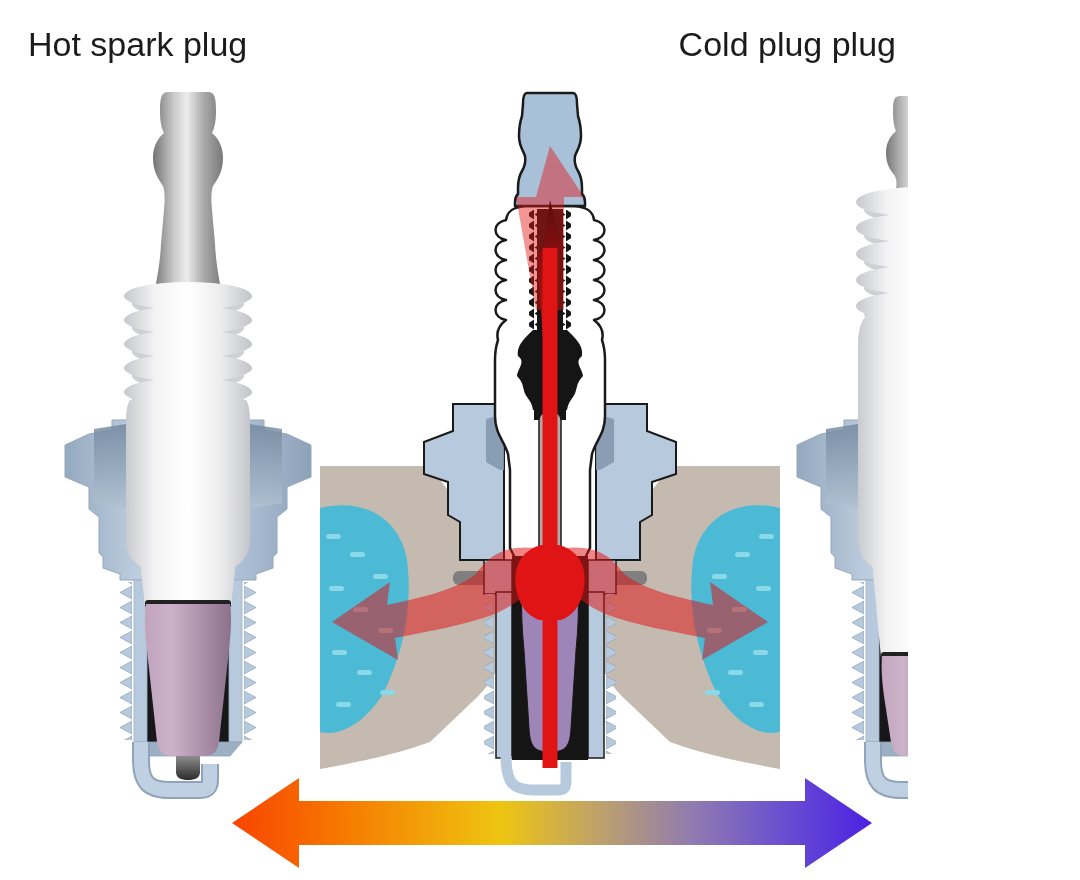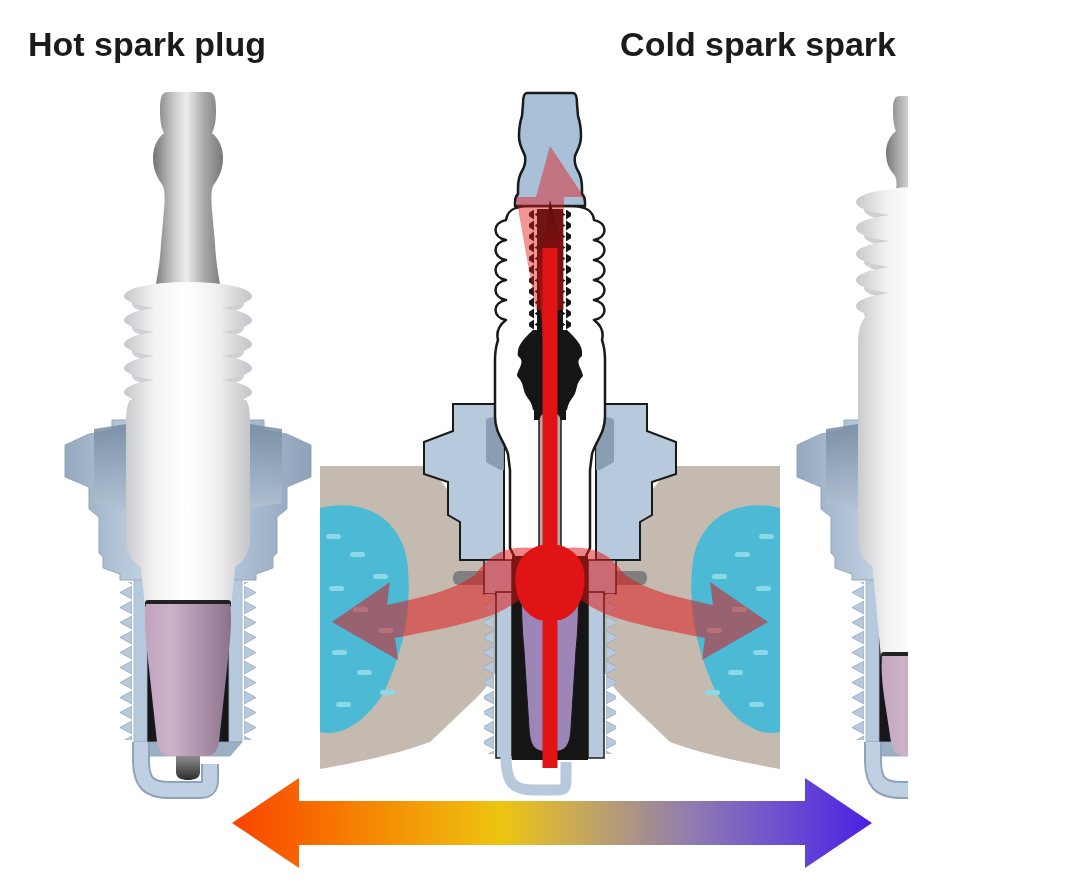--- a/index.html
+++ b/index.html
@@ -1,36 +1,35 @@
 <!DOCTYPE html>
 <html style="--background: #ffffff; --title-text: #1b1b1b; --heat-red: #e01414; --heat-red-dark: #5a0d0d; --shell-blue: #b7c9dd; --shell-blue-dark: #8fa3ba; --engine-tan: #c4bab0; --coolant-cyan: #4cb9d5; --coolant-dash: #8ad8e8; --insulator-white: #ffffff; --insulator-mauve: #b596b1; --nose-purple: #9d85b8; --terminal-gray: #9b9b9b; --gasket-gray: #7f7f7f; --outline: #1a1a1a; --stud-black: #151515; --grad-hot: #f84300; --grad-orange: #f67c00; --grad-yellow: #eec511; --grad-neutral: #bca06e; --grad-violet: #8f7bb0; --grad-indigo: #6b4fd0; --grad-cold: #4b20e2;"><head>
 <meta charset="utf-8">
 <style>
   html,body{margin:0;padding:0;background:#fff;}
   .stage{
     position:relative;width:908px;height:880px;overflow:hidden;
     background:var(--background,#fff);
     font-family:"Liberation Sans",sans-serif;
-    font-weight:bold;
   }
   .title{
     position:absolute;top:26px;font-size:34px;line-height:1.1;
     color:var(--title-text,#1b1b1b);white-space:nowrap;
   }
   .title.hot{left:28px;}
   .title.cold{right:12px;}
   svg{position:absolute;left:0;top:0;}
 </style>
 </head>
 <body>
 
 <div class="stage">
 
   <div class="title hot">Hot spark plug</div>
-  <div class="title cold">Cold spark spark</div>
+  <div class="title cold">Cold plug plug</div>
 
   <svg width="1080" height="880" viewBox="0 0 1080 880">
     <defs>
 
       <linearGradient id="gMetal" gradientUnits="userSpaceOnUse" x1="-36" y1="0" x2="36" y2="0">
         <stop offset="0" stop-color="#6f6f6f"></stop>
           <stop offset="0.3" stop-color="#c9c9c9"></stop>
         <stop offset="0.48" stop-color="#ededed"></stop>
           <stop offset="0.72" stop-color="#a9a9a9"></stop>
         <stop offset="1" stop-color="#767676"></stop>

